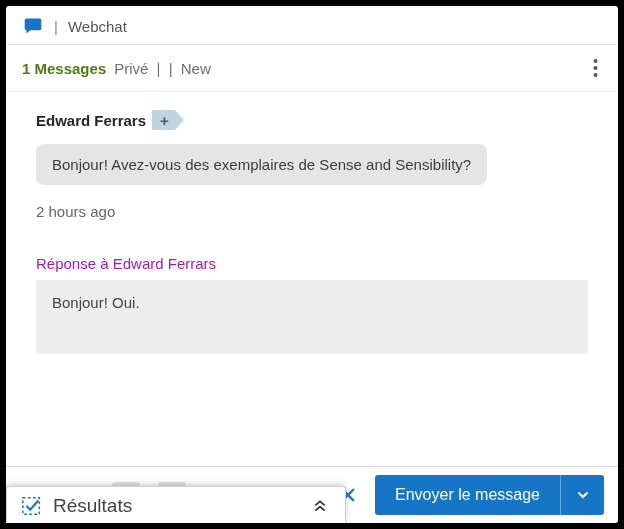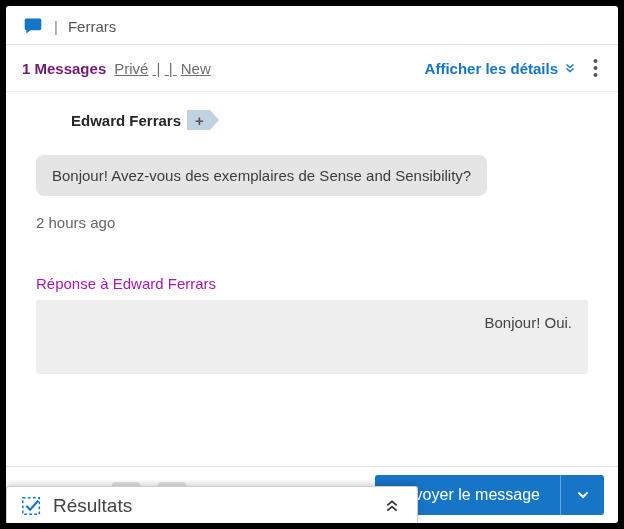--- a/index.html
+++ b/index.html
@@ -33,22 +33,22 @@
   .hdr1 .title { color: #555; }
   
   .hdr2 {
     display: flex;
     align-items: center;
     padding: 10px 10px 10px 16px;
     border-bottom: 1px solid #eaeaea;
     font-size: 15px;
   }
   .hdr2 .left { display: flex; align-items: center; gap: 4px; flex: 1; }
-  .hdr2 .bold { font-weight: 700; color: #701a75; }
-  .hdr2 .muted { color: #6e6e6e; text-decoration: underline; }
+  .hdr2 .bold { font-weight: 700; color: #4d7c0f; }
+  .hdr2 .muted { color: #6e6e6e; }
   .hdr2 .link {
     color: #1775c7;
     font-weight: 600;
     display: inline-flex;
     align-items: center;
     gap: 6px;
     cursor: pointer;
     margin-right: 6px;
   }
   .kebab {
@@ -60,21 +60,20 @@
   
   .thread {
     padding: 18px 30px 8px 30px;
     flex: 1;
     overflow: hidden;
   }
   .sender {
     display: flex; align-items: center; gap: 2px;
     font-weight: 700; color: #262626;
     margin-bottom: 14px;
-    margin-left: 35px;
   }
   .addtag {
     display: inline-flex; align-items: center; justify-content: center;
     height: 20px; padding: 0 6px 0 8px;
     background: #bfd3e0;
     color: #555;
     font-weight: 700;
     font-size: 15px;
     margin-left: 4px;
     position: relative;
@@ -89,34 +88,32 @@
     border-left: 9px solid #bfd3e0;
   }
   .bubble {
     background: #e5e5e5;
     padding: 12px 16px;
     border-radius: 8px;
     color: #3d3d3d;
     display: inline-block;
     max-width: 100%;
     margin-bottom: 18px;
-    margin-top: 11px;
   }
   .timestamp {
     color: #666;
-    margin-bottom: 44px;
+    margin-bottom: 35px;
   }
   .reply-label { color: #a21caf; margin-bottom: 8px; }
   .reply-box {
     background: #eeeeee;
     padding: 14px 16px;
     border-radius: 3px;
     color: #444;
     height: 74px;
-    text-align: right;
   }
   
   .toolbar {
     border-top: 1px solid #e0e0e0;
     padding: 8px 14px 8px 22px;
     display: flex;
     align-items: center;
     gap: 18px;
   }
   .tbicon {
@@ -148,21 +145,21 @@
     border-left: 1px solid rgba(255,255,255,0.35);
     width: 44px;
     cursor: pointer;
     border-radius: 0 3px 3px 0;
     display: inline-flex; align-items: center; justify-content: center;
   }
   
   .results {
     position: absolute;
     left: 6px; bottom: 6px;
-    width: 412px;
+    width: 340px;
     background: #fff;
     border: 1px solid #cfcfcf;
     border-bottom: none;
     border-radius: 3px 3px 0 0;
     box-shadow: 0 -2px 6px rgba(0,0,0,0.18);
     padding: 8px 16px 6px 14px;
     display: flex;
     align-items: center;
   }
   .results .ricon { margin-right: 10px; display:inline-flex; }
@@ -175,39 +172,31 @@
 
 <div class="app">
 
   <div class="hdr1">
     <span>
       <svg width="22" height="20" viewBox="0 0 24 24">
           <path fill="#1775c7" d="M4 3h16a2 2 0 0 1 2 2v10a2 2 0 0 1-2 2H9l-5 4v-4H4a2 2 0 0 1-2-2V5a2 2 0 0 1 2-2z"></path>
         </svg>
     </span>
     <span class="sep">|</span>
-    <span class="title">Ferrars</span>
+    <span class="title">Webchat</span>
   </div>
 
   <div class="hdr2">
     <div class="left">
       <span class="bold">1 Messages</span>
       <span class="muted" style="margin-left:4px">Privé</span>
       <span class="muted">&nbsp;|</span>
       <span class="muted">&nbsp;|&nbsp;</span>
       <span class="muted">New</span>
     </div>
-    <span class="link">
-      <span>Afficher les détails</span>
-      <span>
-        <svg width="12" height="12" viewBox="0 0 24 24">
-            <path fill="none" stroke="#1775c7" stroke-width="3" d="M5 5l7 6 7-6M5 13l7 6 7-6"></path>
-          </svg>
-      </span>
-    </span>
     <span class="kebab">
       <svg width="5" height="18" viewBox="0 0 4 18">
           <circle cx="2" cy="2" r="2" fill="#555"></circle>
           <circle cx="2" cy="9" r="2" fill="#555"></circle>
           <circle cx="2" cy="16" r="2" fill="#555"></circle>
         </svg>
     </span>
   </div>
 
   <div class="thread">

